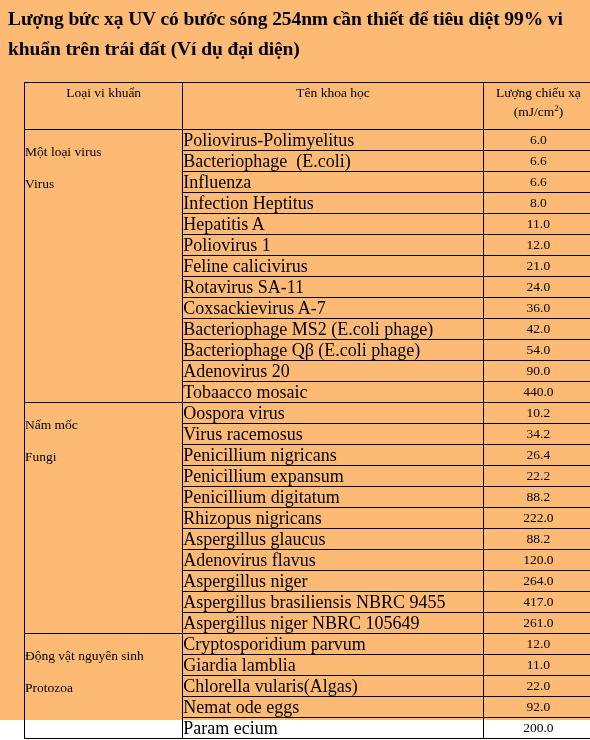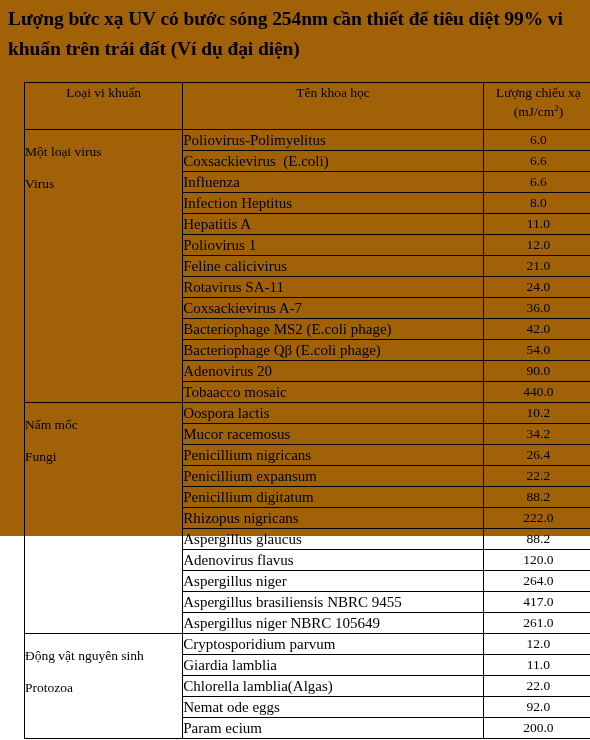--- a/index.html
+++ b/index.html
@@ -10,22 +10,22 @@
   body {
     width: 590px;
     height: 740px;
     font-family: "Liberation Serif", "DejaVu Serif", serif;
     color: #000000;
     overflow: hidden;
   }
   #page {
     position: relative;
     width: 590px;
-    height: 536px;
-    background: #a16207;
+    height: 720px;
+    background: #fdba74;
   }
   #doc-title {
     position: absolute;
     left: 8px;
     top: 4px;
     width: 574px;
     font-size: 19.5px;
     font-weight: bold;
     line-height: 30px;
     letter-spacing: -0.1px;
@@ -61,21 +61,21 @@
     position: relative;
     padding-left: 6px;
     vertical-align: middle;
     font-size: 13.5px;
     line-height: 20px;
   }
   .cat-line { display: block; white-space: nowrap; margin-top: 12px; }
 
   td.name-cell {
     padding-left: 6px;
-    font-size: 15px;
+    font-size: 18px;
     line-height: 20px;
     height: 20px;
     white-space: pre;
     vertical-align: middle;
   }
   td.dose-cell {
     text-align: center;
     font-size: 13.5px;
     line-height: 20px;
     height: 20px;
@@ -109,21 +109,21 @@
     <tbody id="table-body">
         <tr>
           <td class="cat-cell" rowspan="13">
             <span class="cat-line">Một loại virus</span>
             <span class="cat-line">Virus</span>
           </td>
           <td class="name-cell">Poliovirus-Polimyelitus</td>
           <td class="dose-cell">6.0</td>
         </tr>
         <tr>
-          <td class="name-cell">Coxsackievirus  (E.coli)</td>
+          <td class="name-cell">Bacteriophage  (E.coli)</td>
           <td class="dose-cell">6.6</td>
         </tr>
         <tr>
           <td class="name-cell">Influenza</td>
           <td class="dose-cell">6.6</td>
         </tr>
         <tr>
           <td class="name-cell">Infection Heptitus</td>
           <td class="dose-cell">8.0</td>
         </tr>
@@ -161,25 +161,25 @@
         </tr>
         <tr>
           <td class="name-cell">Tobaacco mosaic</td>
           <td class="dose-cell">440.0</td>
         </tr>
         <tr>
           <td class="cat-cell" rowspan="11">
             <span class="cat-line">Nấm mốc</span>
             <span class="cat-line">Fungi</span>
           </td>
-          <td class="name-cell">Oospora lactis</td>
+          <td class="name-cell">Oospora virus</td>
           <td class="dose-cell">10.2</td>
         </tr>
         <tr>
-          <td class="name-cell">Mucor racemosus</td>
+          <td class="name-cell">Virus racemosus</td>
           <td class="dose-cell">34.2</td>
         </tr>
         <tr>
           <td class="name-cell">Penicillium nigricans</td>
           <td class="dose-cell">26.4</td>
         </tr>
         <tr>
           <td class="name-cell">Penicillium expansum</td>
           <td class="dose-cell">22.2</td>
         </tr>
@@ -217,21 +217,21 @@
             <span class="cat-line">Protozoa</span>
           </td>
           <td class="name-cell">Cryptosporidium parvum</td>
           <td class="dose-cell">12.0</td>
         </tr>
         <tr>
           <td class="name-cell">Giardia lamblia</td>
           <td class="dose-cell">11.0</td>
         </tr>
         <tr>
-          <td class="name-cell">Chlorella lamblia(Algas)</td>
+          <td class="name-cell">Chlorella vularis(Algas)</td>
           <td class="dose-cell">22.0</td>
         </tr>
         <tr>
           <td class="name-cell">Nemat ode eggs</td>
           <td class="dose-cell">92.0</td>
         </tr>
         <tr>
           <td class="name-cell">Param ecium</td>
           <td class="dose-cell">200.0</td>
         </tr>

